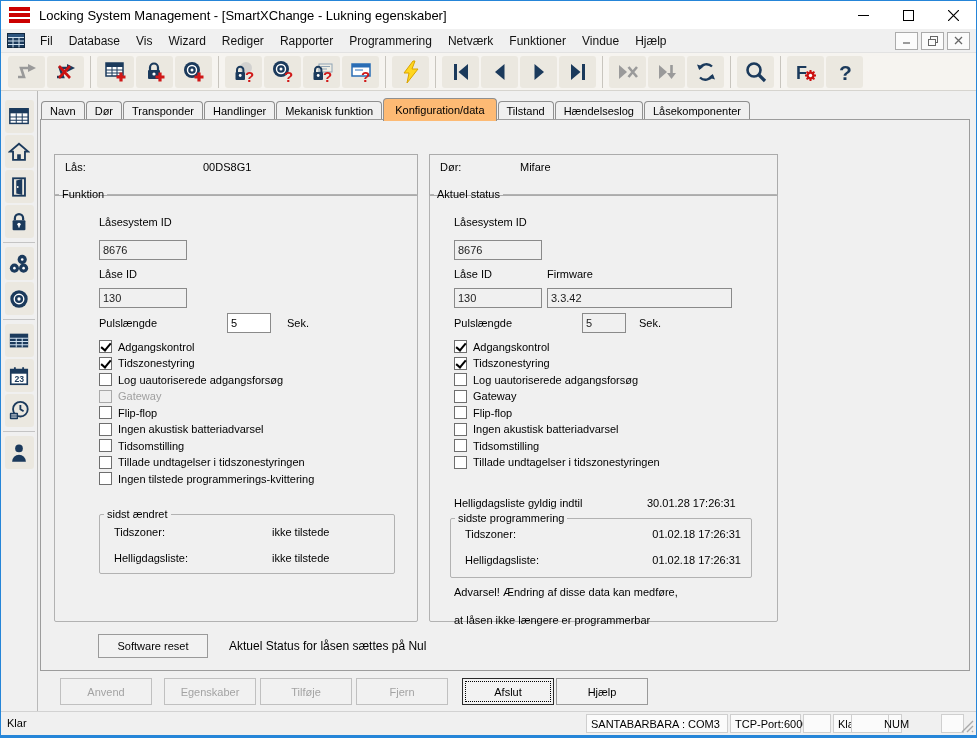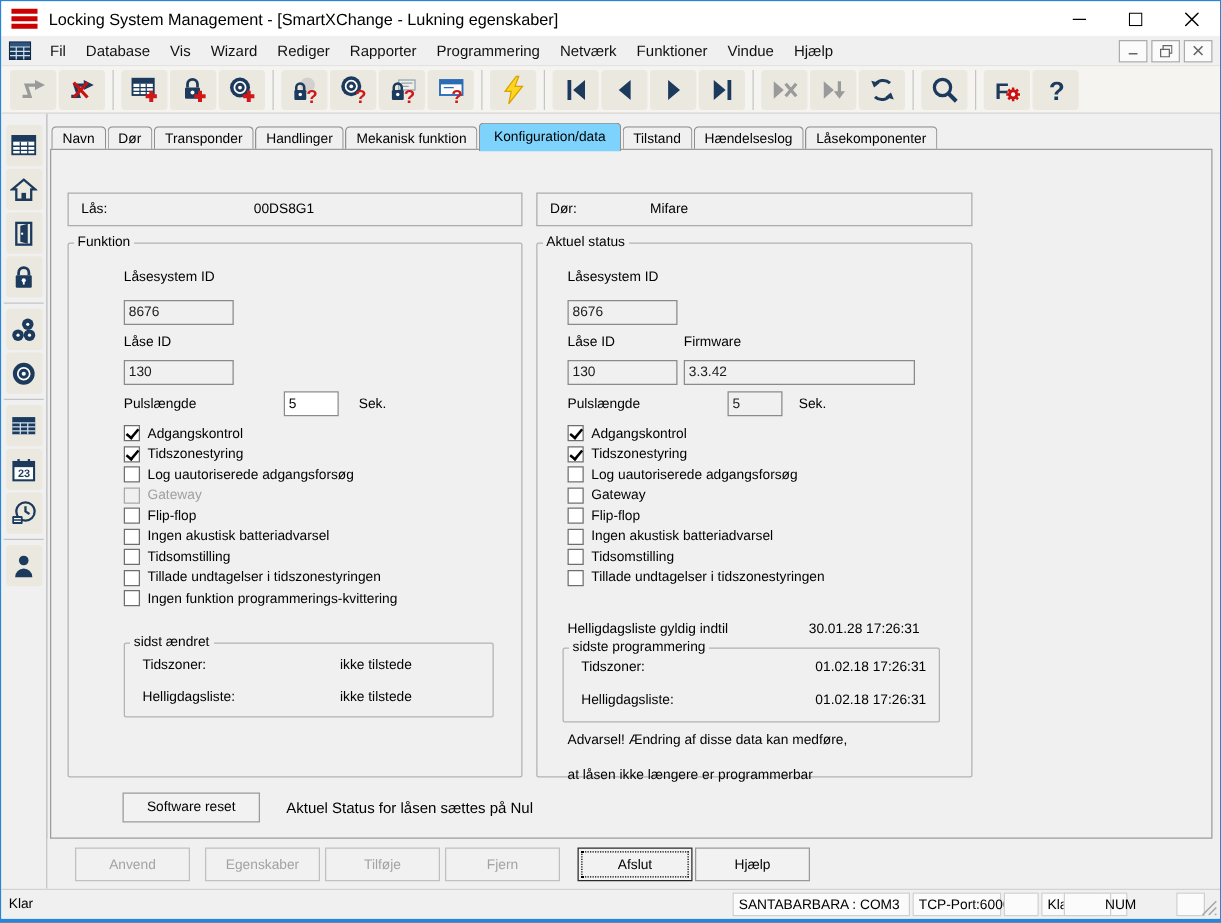--- a/index.html
+++ b/index.html
@@ -34,29 +34,29 @@
   .rail { width:37px; background:#f0f0f0; border-right:1px solid #b9b9b9; padding-top:7px; }
   .rail-btn { width:29px; height:33px; margin:2px auto; background:#ebe8e0; border-radius:3px;
               display:flex; align-items:center; justify-content:center; }
   .rail-sep { height:1px; background:#c4c4c4; margin:4px 2px; }
   .workarea { flex:1; display:flex; flex-direction:column; position:relative; }
 
   
   .tabs-row { height:28px; padding:5px 0 0 3px; display:flex; align-items:flex-end; }
   .tab { font-size:11px; color:#000; background:#f0f0f0; border:1px solid #8f8f8f; border-bottom:none;
          border-radius:4px 4px 0 0; padding:3px 8px 3px 8px; margin-right:1px; position:relative; top:1px; }
-  .tab.active { padding:5px 11px; font-size:11px; z-index:3; top:2px; background:#7dd3fc; }
+  .tab.active { padding:5px 11px; font-size:11px; z-index:3; top:2px; background:#fdba74; }
 
   .tab-page { flex:1; margin:0 6px 0 2px; border:1px solid #9c9c9c; background:#f0f0f0; position:relative; z-index:2; }
 
   
   .col { position:absolute; top:34px; }
   .col-left  { left:13px; width:364px; }
   .col-right { left:388px; width:349px; }
-  .hdr-box { position:relative; height:27px; border:1px solid #ababab; background:#f0f0f0; }
+  .hdr-box { position:relative; height:42px; border:1px solid #ababab; background:#f0f0f0; }
   .hdr-lbl { position:absolute; left:10px; top:6px; font-size:11px; }
   .hdr-val { position:absolute; top:6px; font-size:11px; }
   .col-left .hdr-val { left:148px; }
   .col-right .hdr-val { left:90px; }
 
   fieldset.grp { position:absolute; left:0; top:34px; width:100%; height:434px;
                  border:1px solid #b2b2b2; border-radius:2px; }
   fieldset.grp legend { font-size:11px; padding:0 3px; margin-left:4px; }
   .flabel { position:absolute; font-size:11px; color:#000; white-space:nowrap; }
   .inp { position:absolute; height:20px; font-size:11px; font-family:"Liberation Sans",sans-serif;
@@ -458,21 +458,21 @@
             <div class="chk-row" style="left:44px; top:238px;">
               <span class="chk-box"></span>
               <span class="chk-lbl">Tidsomstilling</span>
             </div>
             <div class="chk-row" style="left:44px; top:254.5px;">
               <span class="chk-box"></span>
               <span class="chk-lbl">Tillade undtagelser i tidszonestyringen</span>
             </div>
             <div class="chk-row" style="left:44px; top:271px;">
               <span class="chk-box"></span>
-              <span class="chk-lbl">Ingen funktion programmerings-kvittering</span>
+              <span class="chk-lbl">Ingen tilstede programmerings-kvittering</span>
             </div>
 
             <fieldset class="sub" style="left:44px; top:308px; width:296px; height:66px;">
               <legend>sidst ændret</legend>
               <span class="sub-lbl" style="left:14px; top:6px;">Tidszoner:</span>
               <span class="sub-val" style="left:172px; top:6px;">ikke tilstede</span>
               <span class="sub-lbl" style="left:14px; top:32px;">Helligdagsliste:</span>
               <span class="sub-val" style="left:172px; top:32px;">ikke tilstede</span>
             </fieldset>
 

